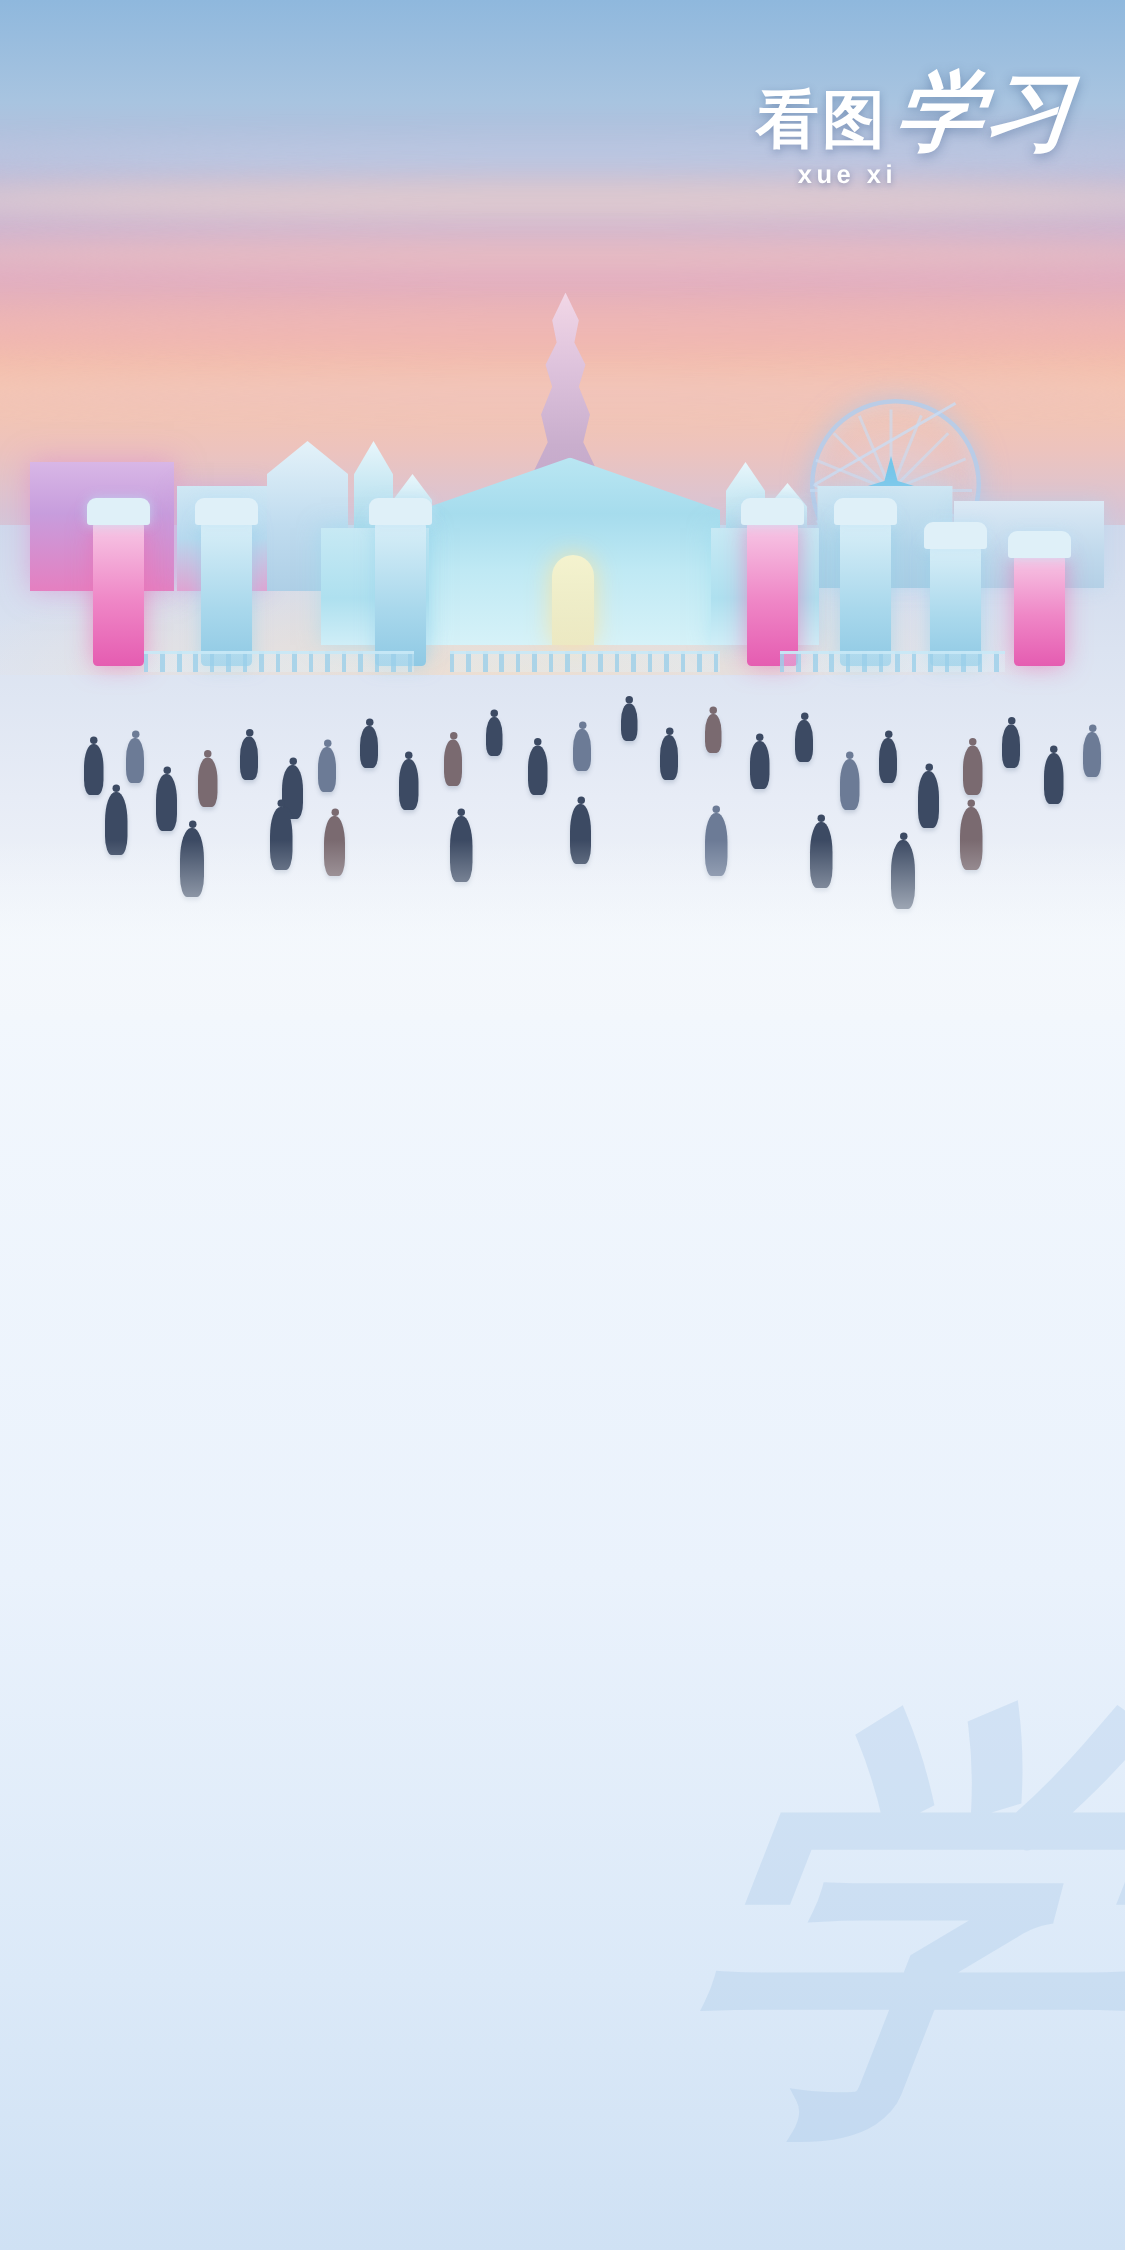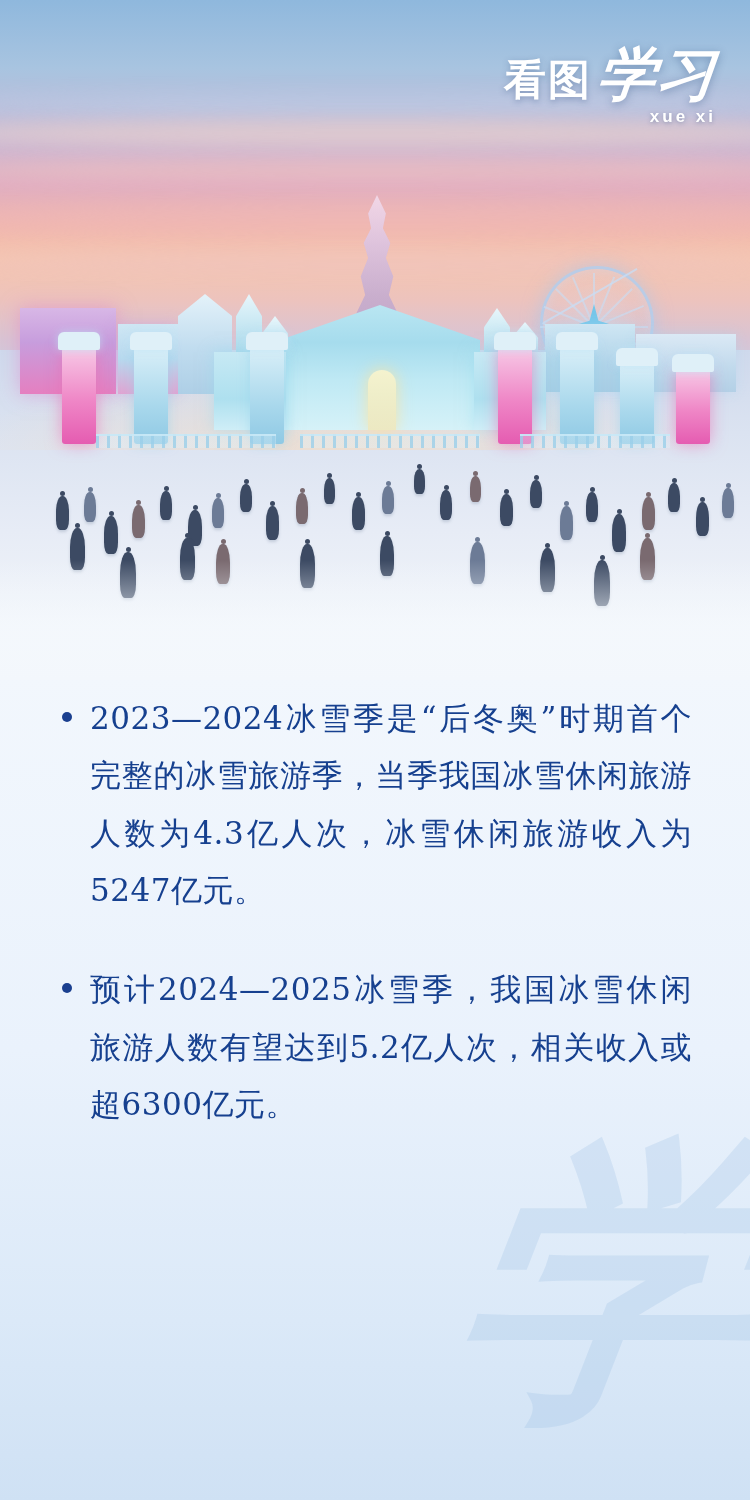--- a/index.html
+++ b/index.html
@@ -51,20 +51,21 @@
     font-size: 58px;
     font-weight: 700;
     font-style: italic;
     line-height: 0.92;
     letter-spacing: 1px;
     text-shadow: 0 2px 8px rgba(40,70,120,0.38);
     transform: skewX(-6deg);
   }
   .brand-pinyin {
     margin-top: 6px;
+    margin-right: 118px;
     font-size: 17px;
     font-weight: 700;
     letter-spacing: 3px;
     color: #ffffff;
     text-shadow: 0 1px 4px rgba(40,70,120,0.4);
   }
 
   
   .photo {
     position: absolute;
@@ -528,25 +529,15 @@
   <div class="brand">
     <div class="brand-row">
       <span class="brand-kan">看图</span>
       <span class="brand-script">学习</span>
     </div>
     <div class="brand-pinyin">xue xi</div>
   </div>
 
   <div class="watermark">学</div>
 
-  <div class="content">
-    <div class="bullet-item">
-      <span class="bullet-dot"></span>
-      <div class="bullet-text">2023—2024冰雪季是“后冬奥”时期首个完整的冰雪旅游季，当季我国冰雪休闲旅游人数为4.3亿人次，冰雪休闲旅游收入为5247亿元。</div>
-    </div>
-    <div class="bullet-item">
-      <span class="bullet-dot"></span>
-      <div class="bullet-text">预计2024—2025冰雪季，我国冰雪休闲旅游人数有望达到5.2亿人次，相关收入或超6300亿元。</div>
-    </div>
-  </div>
 
 
 </div>
 
 </body></html>

